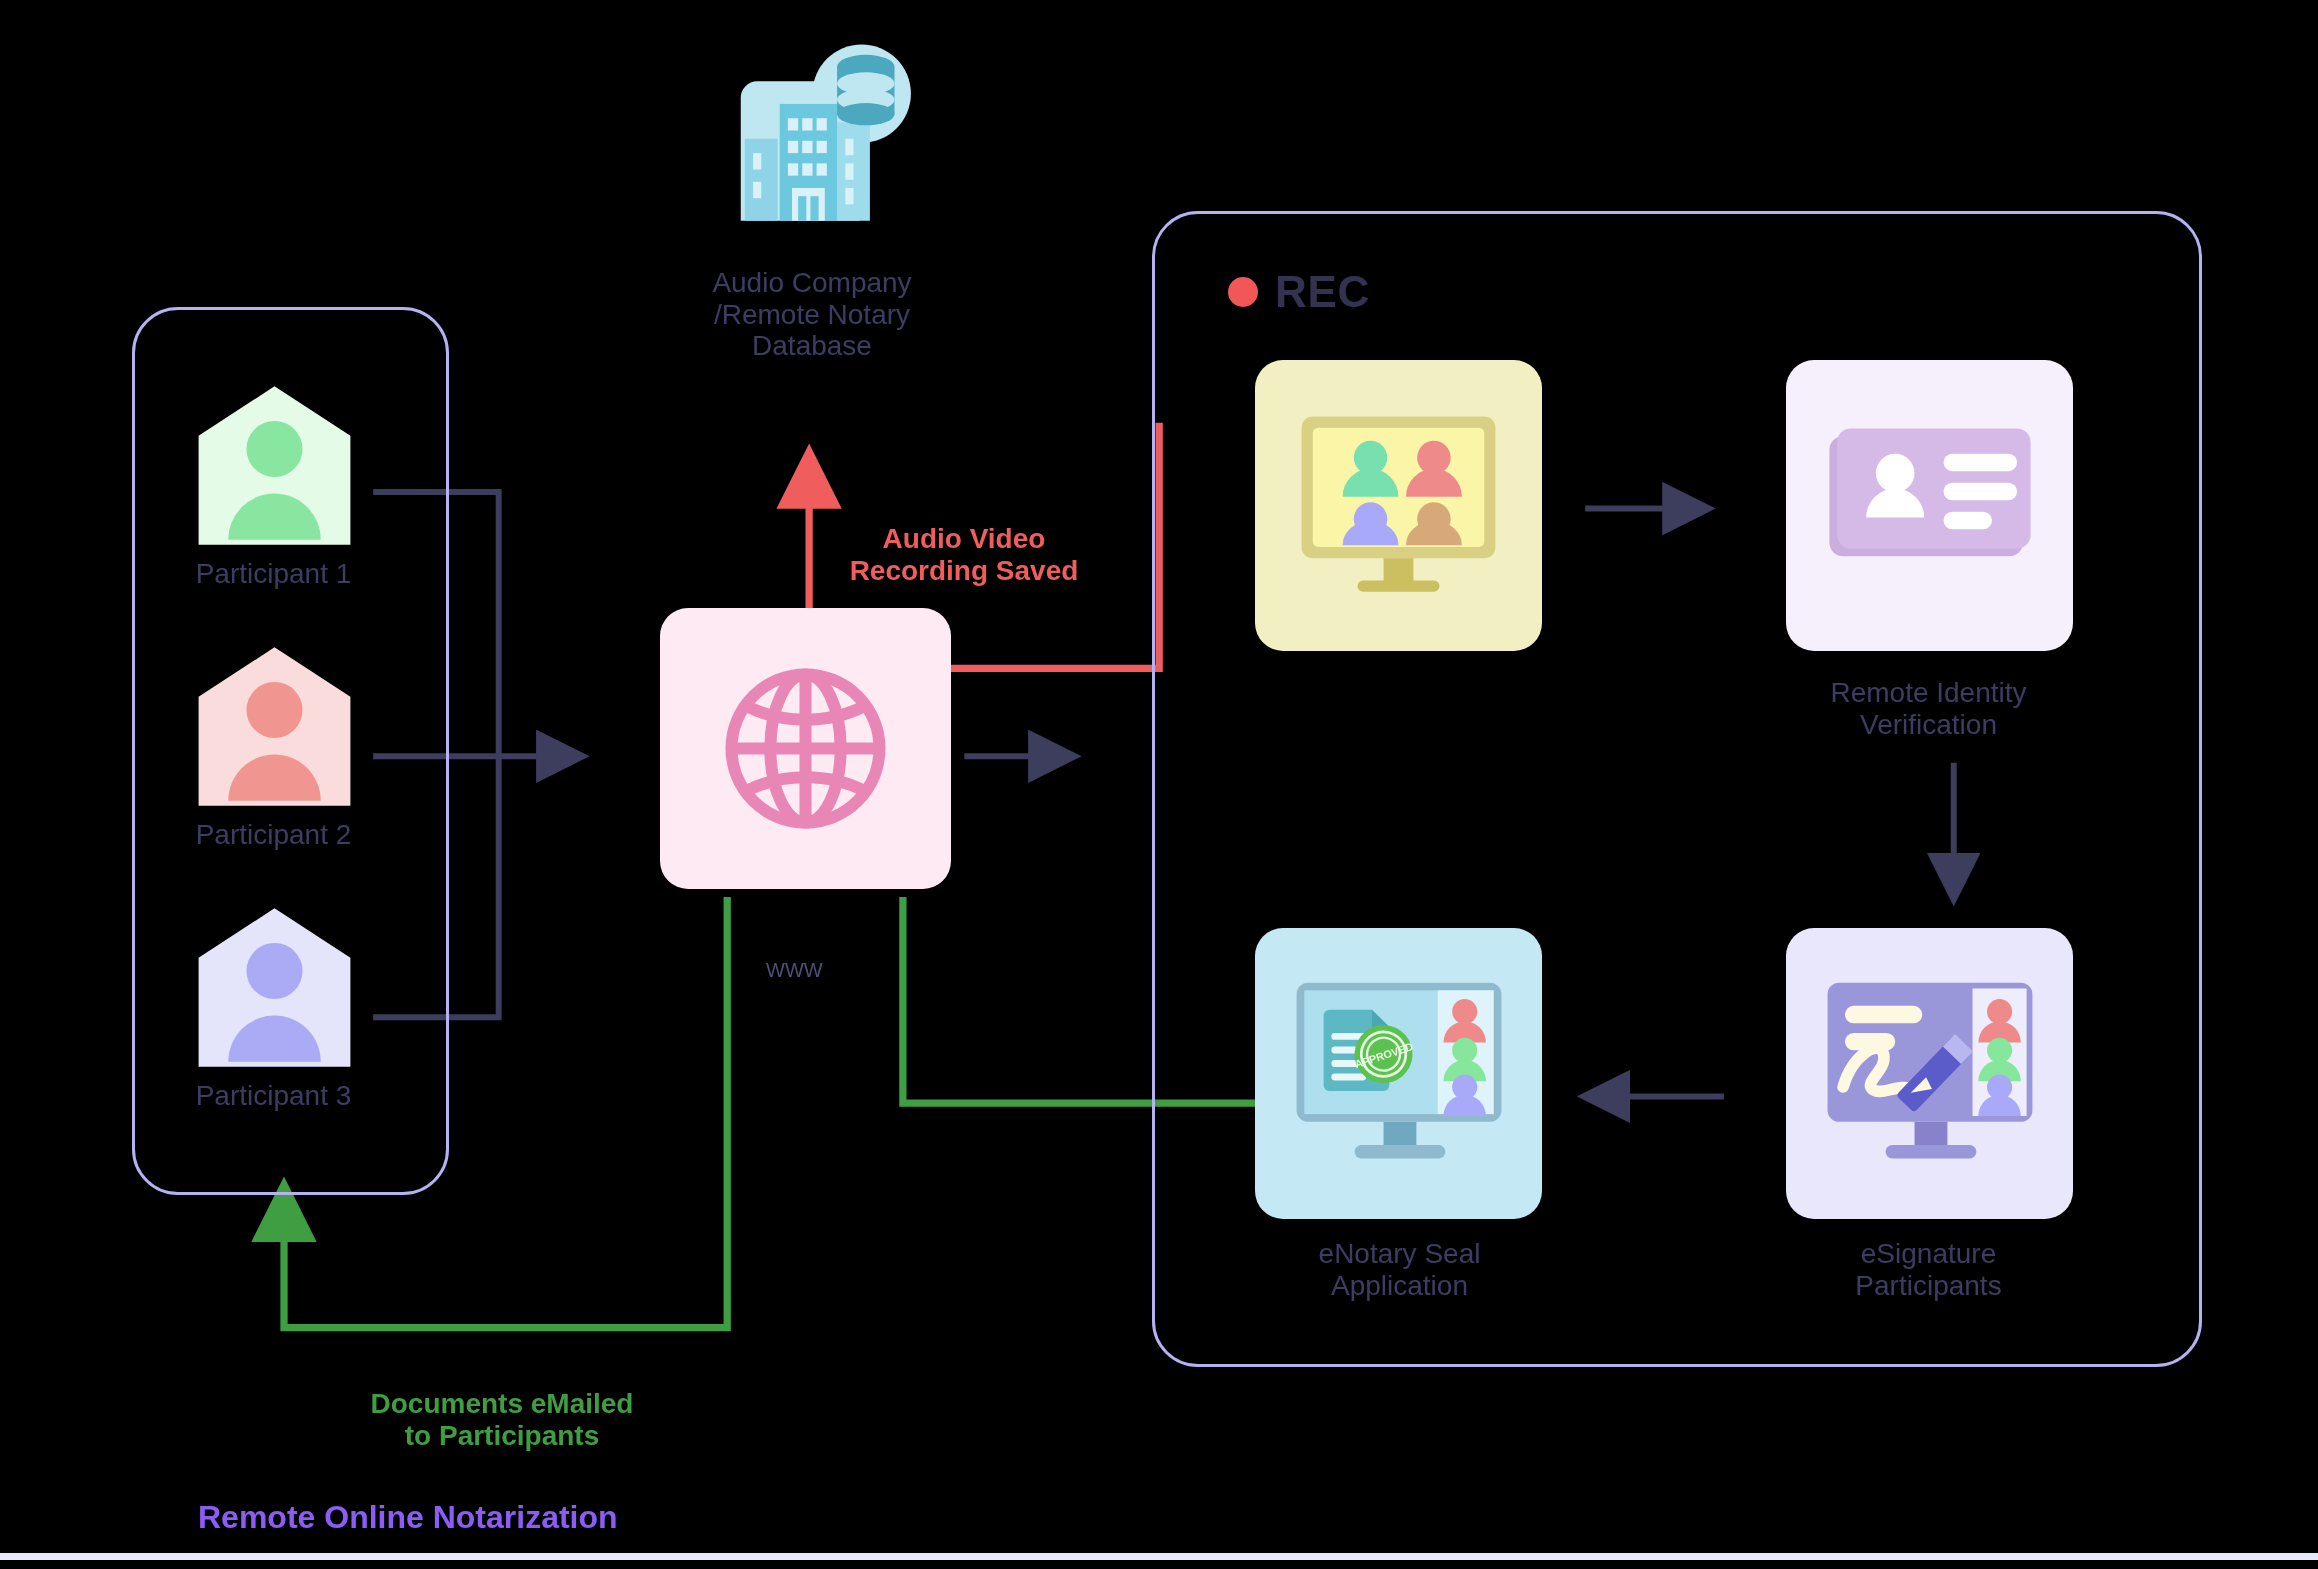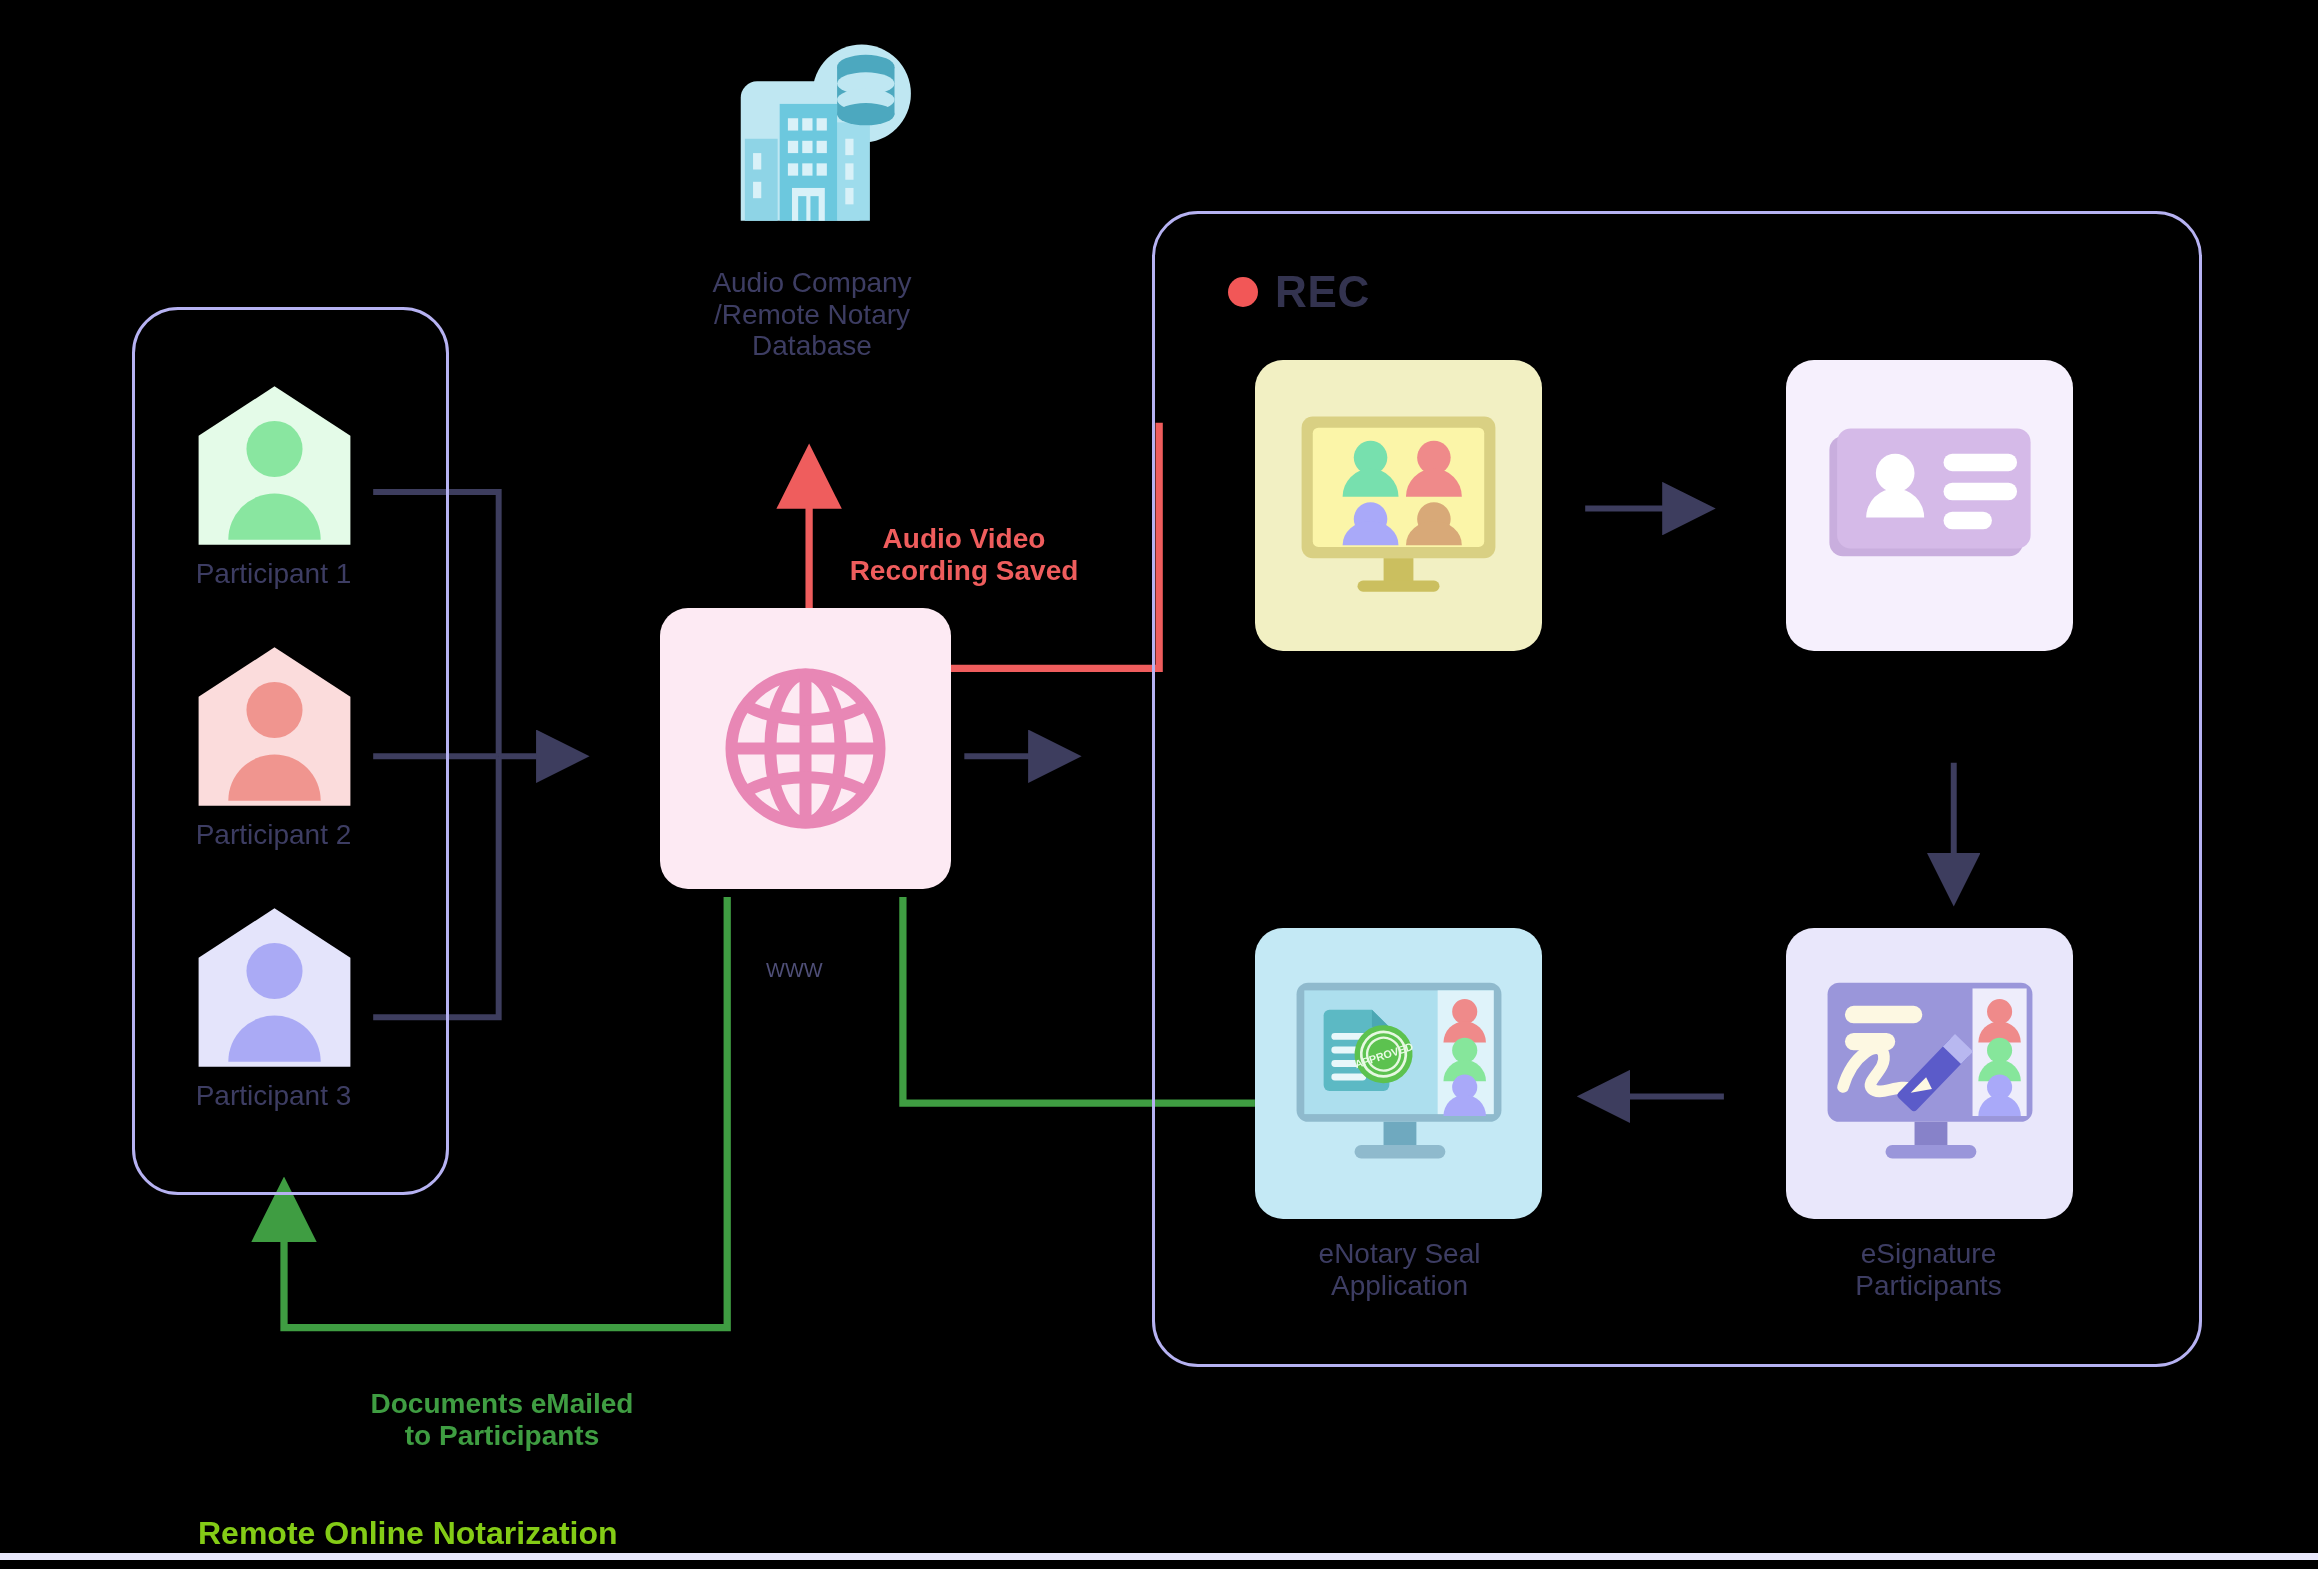--- a/index.html
+++ b/index.html
@@ -72,24 +72,23 @@
   }
   .rec-text{
     color:#33334f;
     font-size:44px;
     font-weight:bold;
     letter-spacing:0.7px;
   }
 
   .footer-title{
     position:absolute;
-    color:#84cc16;
+    color:#8b5cf6;
     font-size:32px;
     font-weight:bold;
-    margin-top:16px;
   }
   .www-label{
     position:absolute;
     color:#4f4f78;
     font-size:20px;
     margin-top:40px;
   }
   .footer-rule{
     position:absolute;
     left:0;
@@ -245,20 +244,22 @@
     <svg width="218" height="178" viewBox="0 0 110 92">
       <rect x="3" y="10" width="100" height="62" rx="7" fill="#c9aede"></rect>
       <rect x="7" y="6" width="100" height="62" rx="7" fill="#d5bae8"></rect>
       <circle cx="37" cy="29" r="10" fill="#ffffff"></circle>
       <path d="M22 52 a15 15 0 0 1 30 0 z" fill="#ffffff"></path>
       <rect x="62" y="19" width="38" height="9" rx="4.5" fill="#ffffff"></rect>
       <rect x="62" y="34" width="38" height="9" rx="4.5" fill="#ffffff"></rect>
       <rect x="62" y="49" width="25" height="9" rx="4.5" fill="#ffffff"></rect>
     </svg>
   </div>
+  <div class="node-label" style="left:1757px;top:677px;width:343px;">Remote Identity
+Verification</div>
 
   <div class="tile" style="left:1786px;top:928px;width:287px;height:291px;background:#e9e7fb;">
     <svg width="218" height="201" viewBox="0 0 112 104">
       <rect x="3" y="5" width="106" height="72" rx="6" fill="#9a96da"></rect>
       <rect x="78" y="8" width="28" height="66" fill="#eeedfb"></rect>
       <rect x="48" y="77" width="17" height="14" fill="#8782c9"></rect>
       <rect x="33" y="89" width="47" height="7" rx="3.5" fill="#9a96da"></rect>
       <rect x="12" y="17" width="40" height="9" rx="4.5" fill="#fdf8e2"></rect>
       <rect x="12" y="31" width="26" height="9" rx="4.5" fill="#fdf8e2"></rect>
       <path d="M11 59 C16 42 30 34 32 42 C34 50 22 56 26 60 C30 64 40 57 47 60" stroke="#fdf8e2" stroke-width="6" fill="none" stroke-linecap="round"></path>

